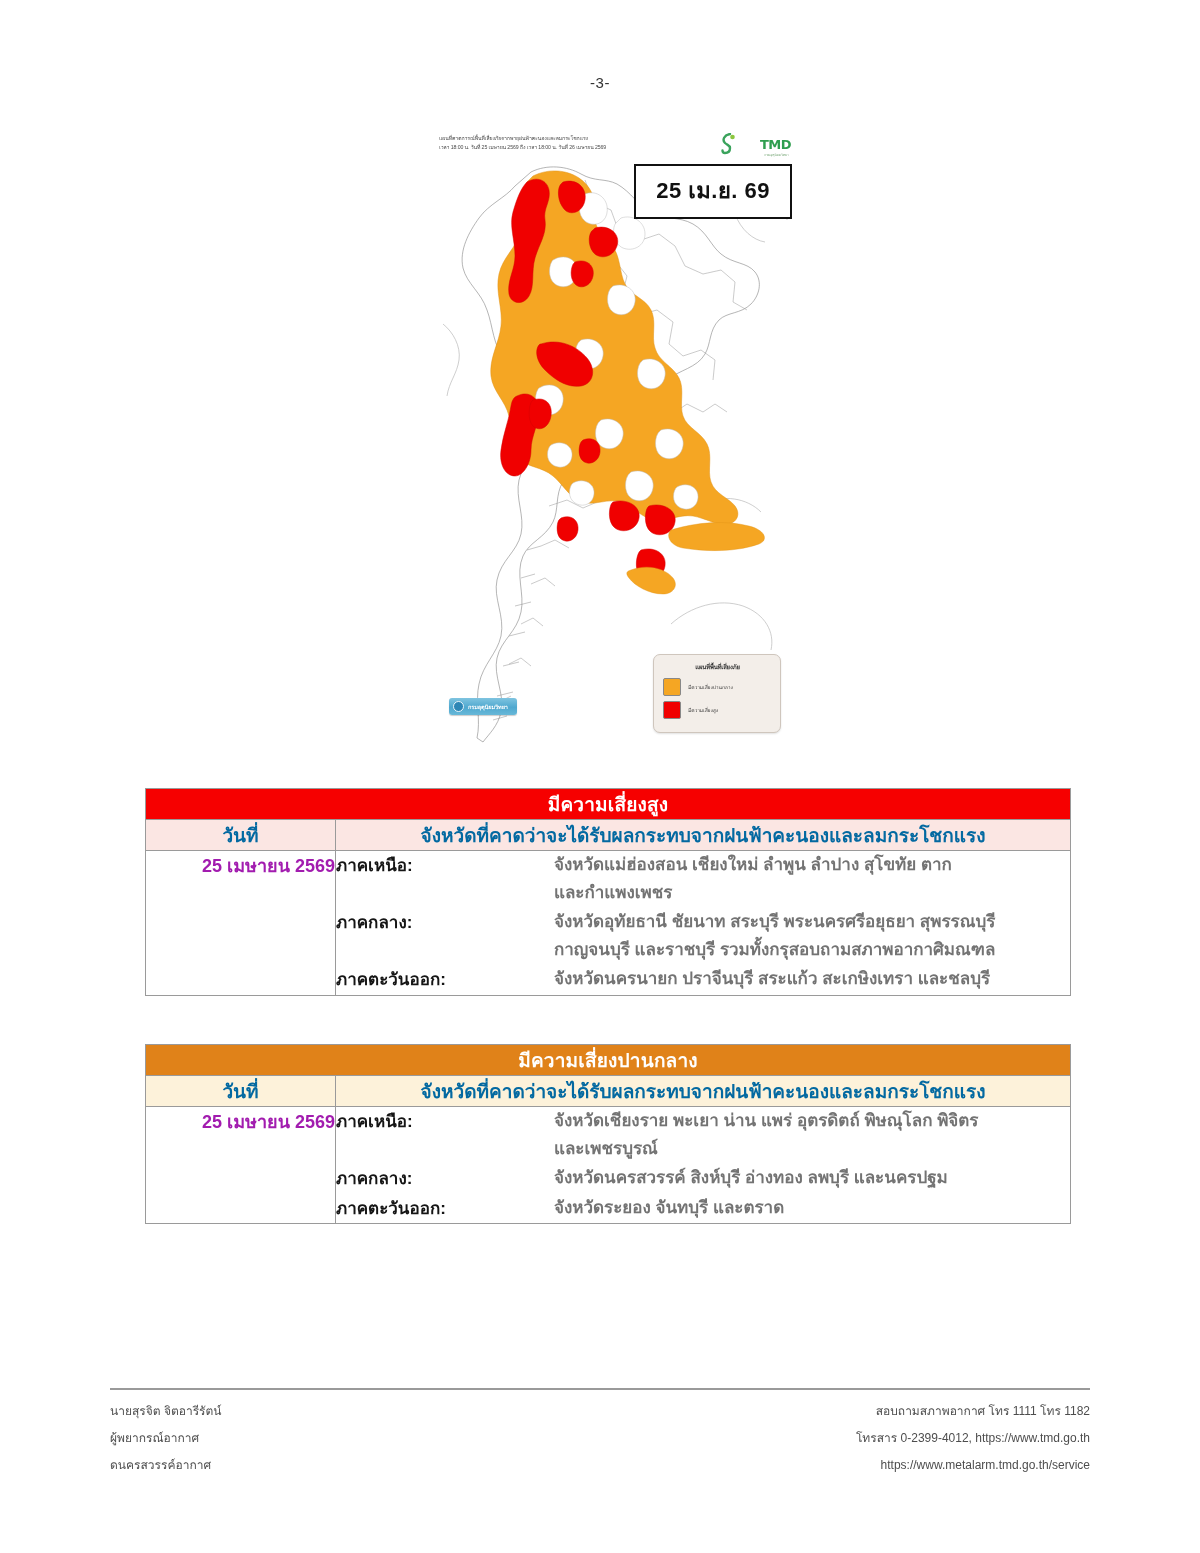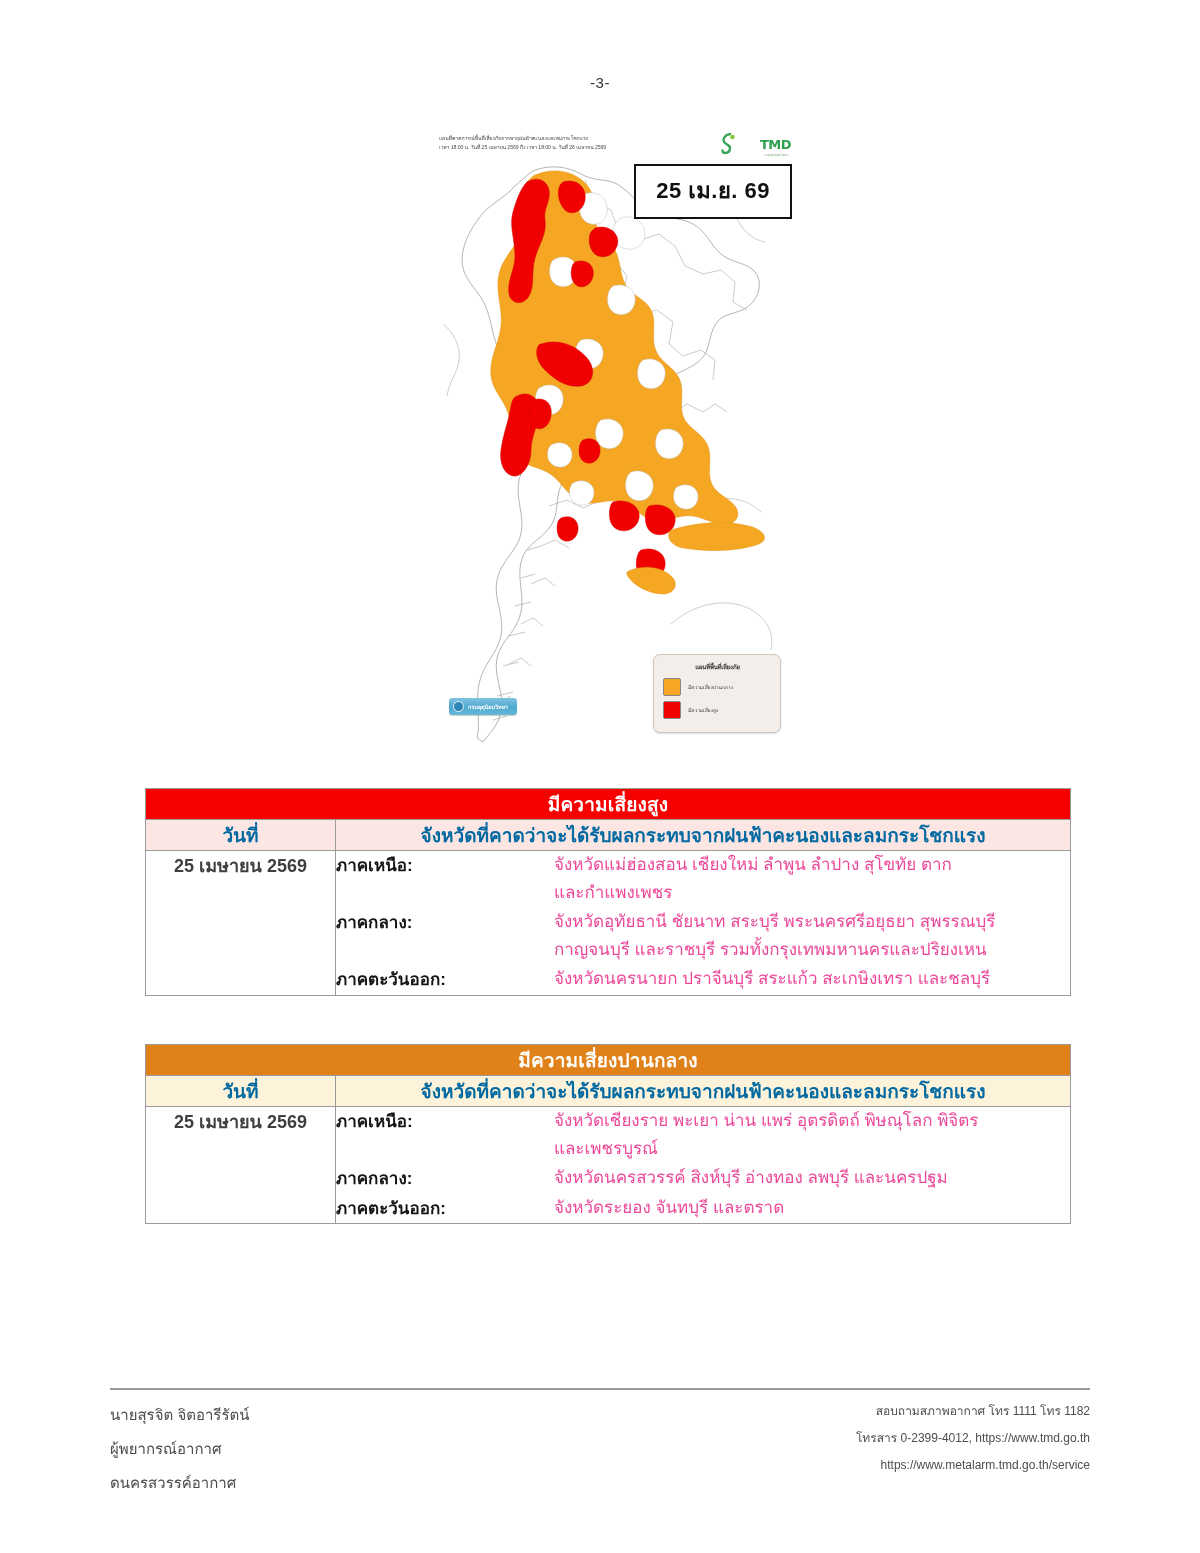--- a/index.html
+++ b/index.html
@@ -207,66 +207,67 @@
     text-align: center;
     font-weight: bold;
     font-size: 19px;
     color: #0369a1;
     padding: 9px 0 11px 0;
   }
   .subhead.high   { background: #fbe6e3; }
   .subhead.medium { background: #fdf2da; }
 
   .date-cell {
-    text-align: center;
+    text-align: right;
     font-weight: bold;
     font-size: 18px;
-    color: #404040;
+    color: #a21caf;
     padding: 12px 4px 0 4px;
     white-space: nowrap;
   }
 
   .detail-cell { padding: 8px 10px 10px 10px; }
 
   .region-table { width: 100%; border-collapse: collapse; table-layout: fixed; }
   .region-table td { border: none; padding: 0 0 2px 0; vertical-align: top; margin-top: 40px; }
   .region-name {
     width: 218px;
     font-weight: bold;
     font-size: 17px;
     color: #151515;
     white-space: nowrap;
     padding-right: 6px;
   }
   .region-name.wide { width: 218px; font-size: 16px; }
   .region-text {
     font-size: 17px;
     line-height: 1.62;
-    color: #ec4899;
+    color: #737373;
+    font-weight: bold;
   }
   .region-text .ln { display: block; white-space: nowrap; }
 
   
   .footer-rule {
     position: absolute;
     left: 110px;
     top: 1388px;
     width: 980px;
     height: 2px;
     background: #9a9a9a;
   }
   .footer {
     position: absolute;
     left: 110px;
     top: 1398px;
     width: 980px;
     display: flex;
     justify-content: space-between;
   }
-  .footer-left { font-size: 15px; line-height: 2.25; color: #4d4d4d; }
+  .footer-left { font-size: 12px; line-height: 2.25; color: #4d4d4d; }
   .footer-right { font-size: 12px; line-height: 2.25; color: #4d4d4d; text-align: right; }
   .footer-line { display: block; white-space: nowrap; }
 </style>
 </head>
 <body>
 
 <div class="page">
 
   <div class="page-number">-3-</div>
 
@@ -473,21 +474,21 @@
                 <td class="region-name">ภาคเหนือ:</td>
                 <td class="region-text">
                   <span class="ln">จังหวัดแม่ฮ่องสอน เชียงใหม่ ลำพูน ลำปาง สุโขทัย ตาก</span>
                   <span class="ln">และกำแพงเพชร</span>
                 </td>
               </tr>
               <tr>
                 <td class="region-name">ภาคกลาง:</td>
                 <td class="region-text">
                   <span class="ln">จังหวัดอุทัยธานี ชัยนาท สระบุรี พระนครศรีอยุธยา สุพรรณบุรี</span>
-                  <span class="ln">กาญจนบุรี และราชบุรี รวมทั้งกรุงเทพมหานครและปริยงเหน</span>
+                  <span class="ln">กาญจนบุรี และราชบุรี รวมทั้งกรุสอบถามสภาพอากาศิมณฑล</span>
                 </td>
               </tr>
               <tr>
                 <td class="region-name">ภาคตะวันออก:</td>
                 <td class="region-text">
                   <span class="ln">จังหวัดนครนายก ปราจีนบุรี สระแก้ว สะเกษิงเทรา และชลบุรี</span>
                 </td>
               </tr>
             </tbody>
           </table>

